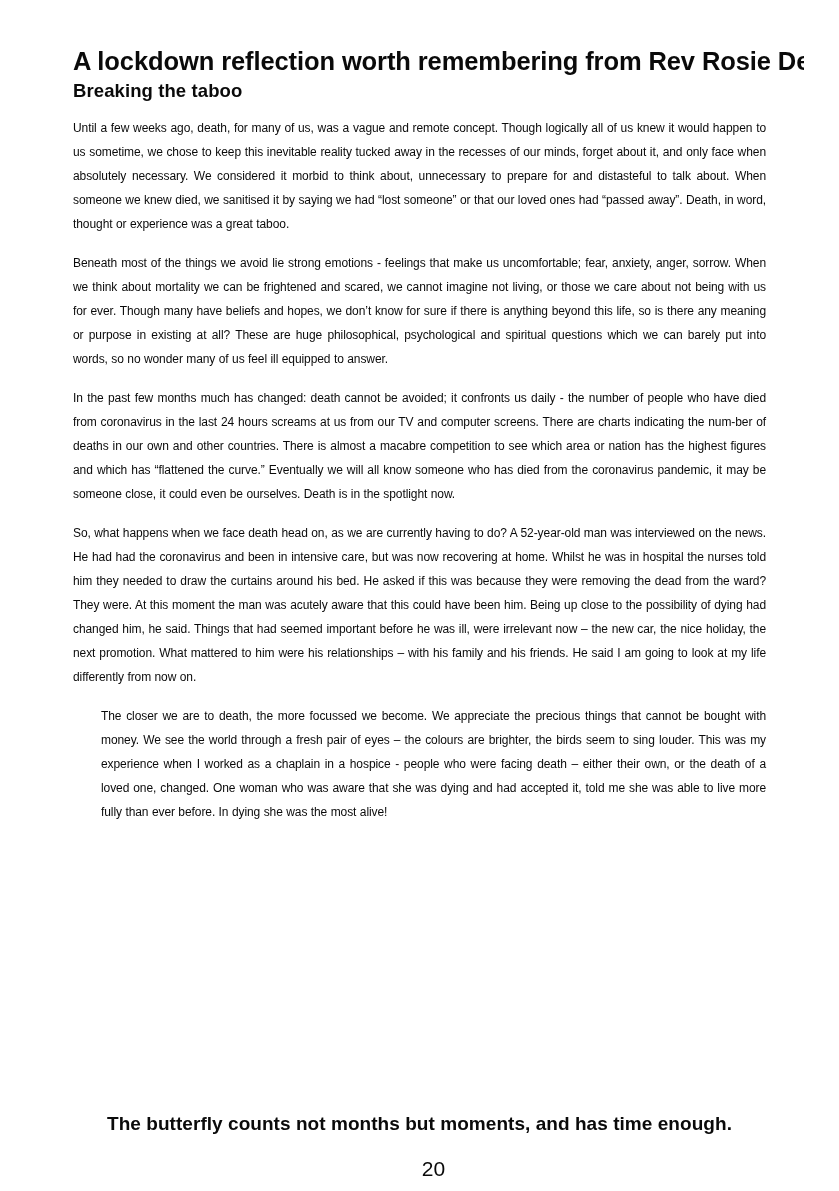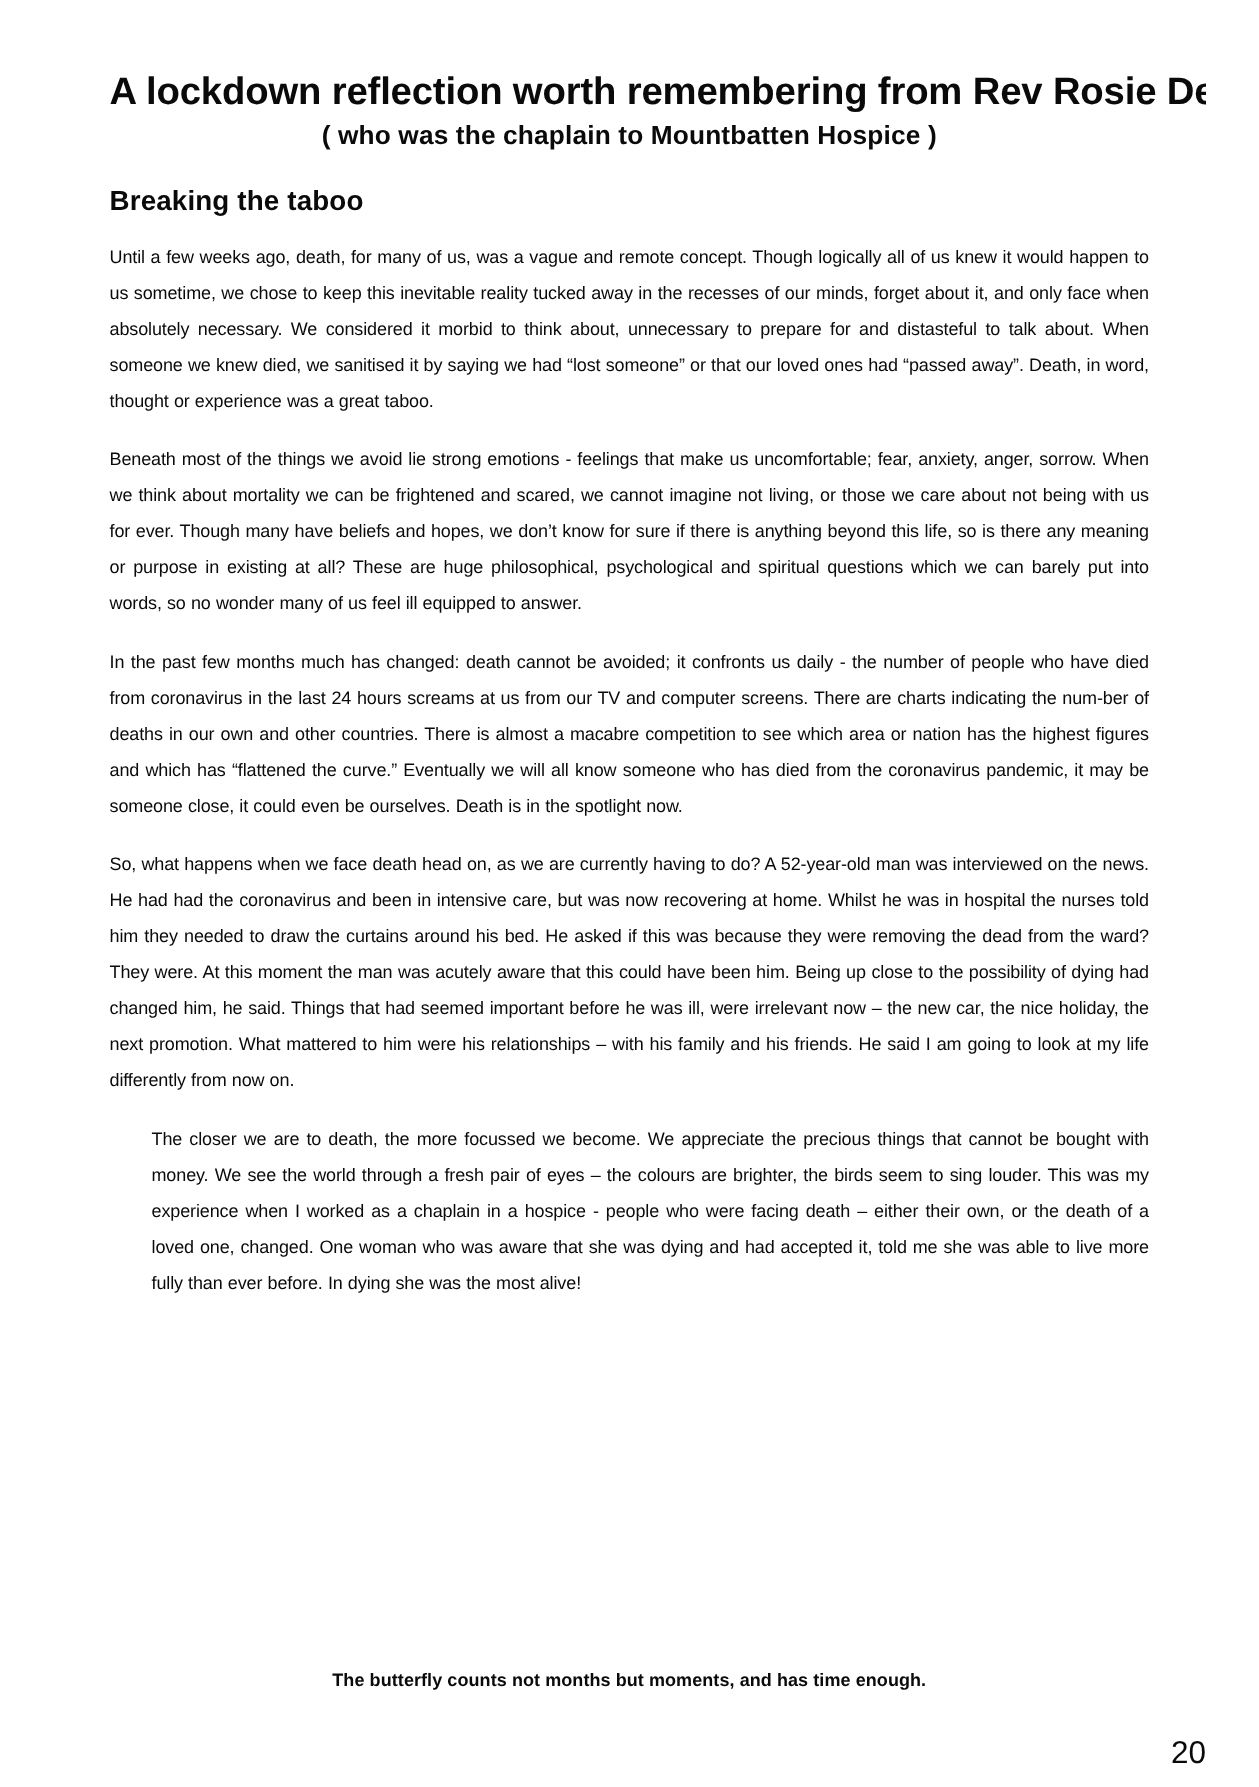--- a/index.html
+++ b/index.html
@@ -60,50 +60,49 @@
     text-justify: inter-word;
     margin: 0 0 15px 0;
     hyphens: none;
     letter-spacing: -0.08px;
     word-spacing: 0.2px;
   }
   .para:last-of-type { margin-bottom: 0; margin-left: 28px; }
 
   
   .closing-line {
-    font-size: 12px;
+    font-size: 19px;
     font-weight: bold;
     text-align: center;
     margin: 0;
     position: absolute;
     left: 38px;
     right: 38px;
     top: 1113px;
     letter-spacing: 0.05px;
   }
   .page-number {
     position: absolute;
     left: 0;
     right: 0;
     top: 1158px;
-    text-align: right;
+    text-align: center;
     font-size: 21px;
     line-height: 1;
     font-weight: normal;
     margin-left: 28px;
   }
 </style>
 </head>
 <body>
 
 <div class="page">
 
   <h1 class="doc-title">A lockdown reflection worth remembering from Rev Rosie Deeds</h1>
 
-  <h2 class="doc-subtitle">( who was the chaplain to Mountbatten Hospice )</h2>
 
   <h3 class="section-heading">Breaking the taboo</h3>
 
   <div class="body-col">
     <p class="para">Until a few weeks ago, death, for many of us, was a vague and remote concept. Though logically all of us knew it would happen to us sometime, we chose to keep this inevitable reality tucked away in the recesses of our minds, forget about it, and only face when absolutely necessary. We considered it morbid to think about, unnecessary to prepare for and distasteful to talk about. When someone we knew died, we sanitised it by saying we had “lost someone” or that our loved ones had “passed away”. Death, in word, thought or experience was a great taboo.</p>
     <p class="para">Beneath most of the things we avoid lie strong emotions - feelings that make us uncomfortable; fear, anxiety, anger, sorrow. When we think about mortality we can be frightened and scared, we cannot imagine not living, or those we care about not being with us for ever. Though many have beliefs and hopes, we don’t know for sure if there is anything beyond this life, so is there any meaning or purpose in existing at all? These are huge philosophical, psychological and spiritual questions which we can barely put into words, so no wonder many of us feel ill equipped to answer.</p>
     <p class="para">In the past few months much has changed: death cannot be avoided; it confronts us daily - the number of people who have died from coronavirus in the last 24 hours screams at us from our TV and computer screens. There are charts indicating the num-ber of deaths in our own and other countries. There is almost a macabre competition to see which area or nation has the highest figures and which has “flattened the curve.” Eventually we will all know someone who has died from the coronavirus pandemic, it may be someone close, it could even be ourselves. Death is in the spotlight now.</p>
     <p class="para">So, what happens when we face death head on, as we are currently having to do? A 52-year-old man was interviewed on the news. He had had the coronavirus and been in intensive care, but was now recovering at home. Whilst he was in hospital the nurses told him they needed to draw the curtains around his bed. He asked if this was because they were removing the dead from the ward? They were. At this moment the man was acutely aware that this could have been him. Being up close to the possibility of dying had changed him, he said. Things that had seemed important before he was ill, were irrelevant now – the new car, the nice holiday, the next promotion. What mattered to him were his relationships – with his family and his friends. He said I am going to look at my life differently from now on.</p>
     <p class="para">The closer we are to death, the more focussed we become. We appreciate the precious things that cannot be bought with money. We see the world through a fresh pair of eyes – the colours are brighter, the birds seem to sing louder. This was my experience when I worked as a chaplain in a hospice - people who were facing death – either their own, or the death of a loved one, changed. One woman who was aware that she was dying and had accepted it, told me she was able to live more fully than ever before. In dying she was the most alive!</p>
   </div>

